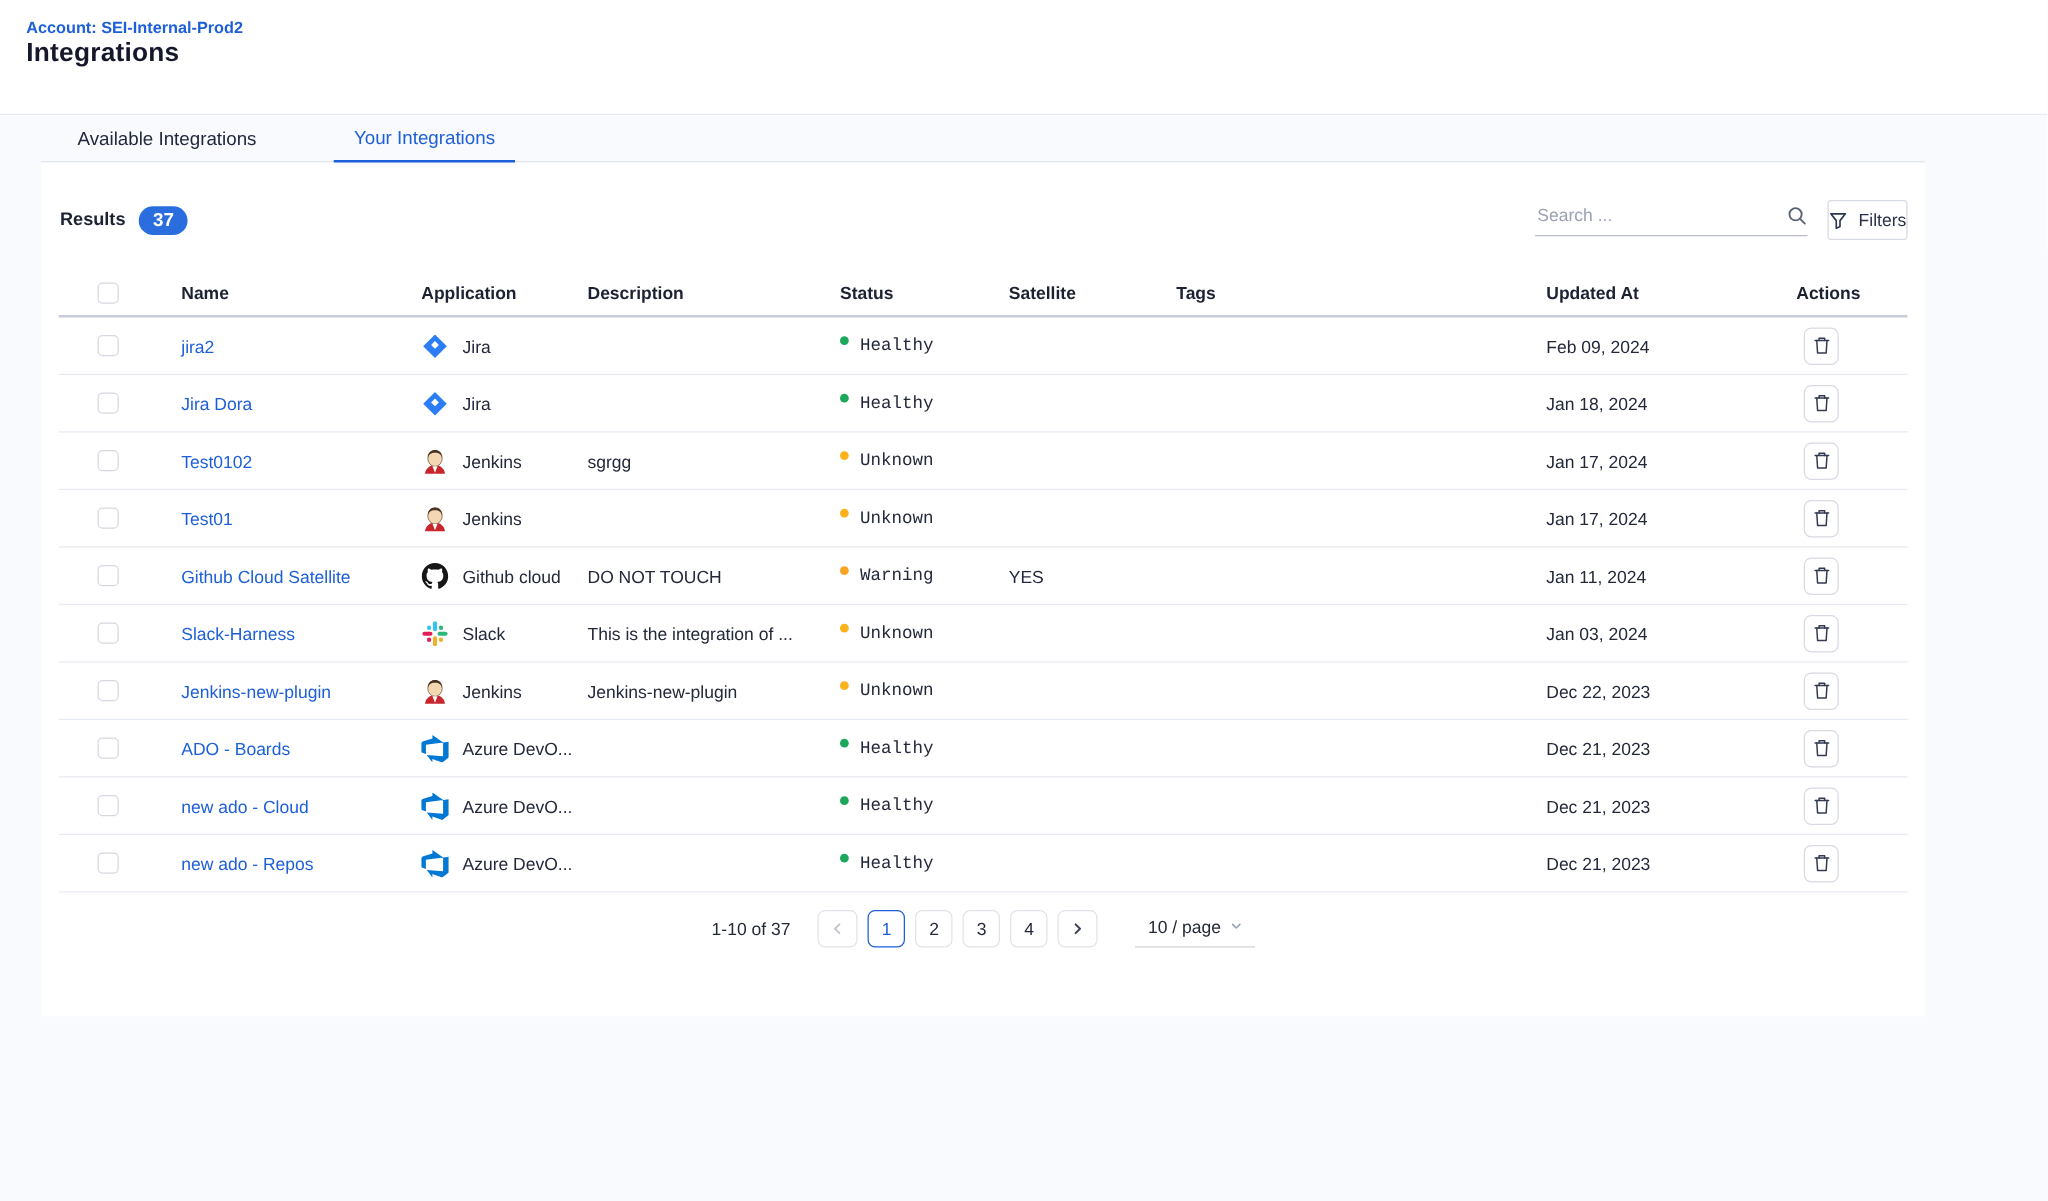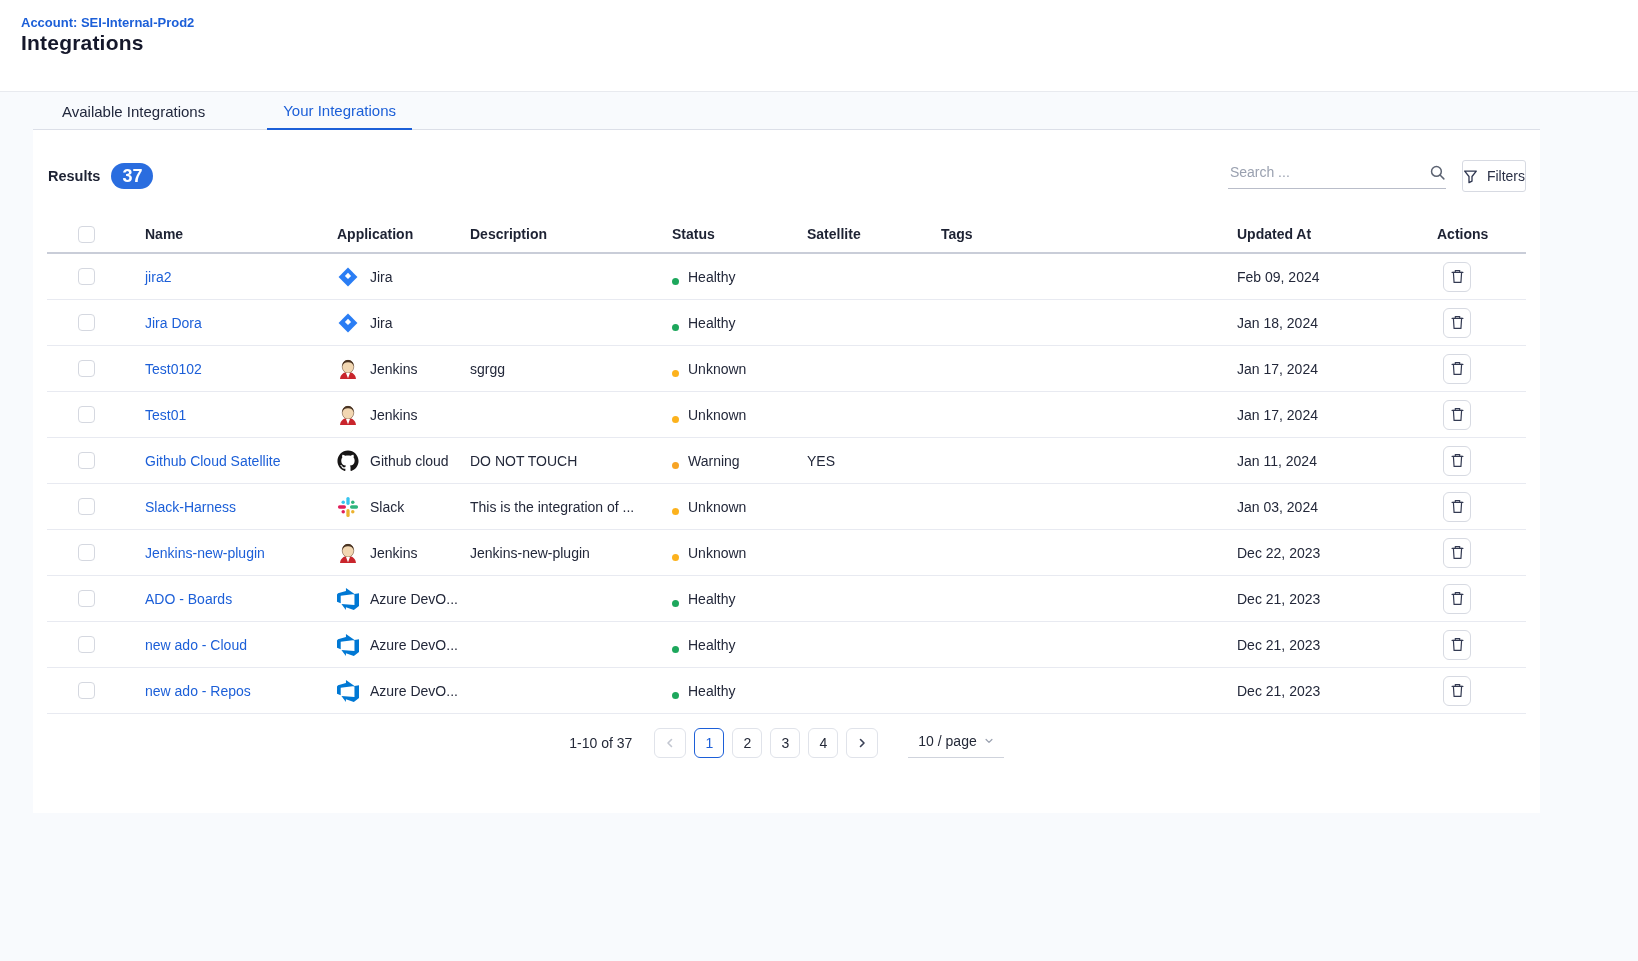--- a/index.html
+++ b/index.html
@@ -22,40 +22,40 @@
   .tabstrip-inner { width:1507px; height:100%; border-bottom:1px solid #dcdfe8; display:flex; align-items:stretch; }
   .tab { display:flex; align-items:center; padding:0 16px; font-size:15px; color:#22283d; cursor:pointer; margin-bottom:-1px; }
   .tab.first { margin-left:13px; }
   .tab.active { color:var(--primary); font-weight:400; border-bottom:2px solid var(--primary); margin-left:46px; }
 
   
   .card { margin-left:33px; width:1507px; height:683px; background:#fff; padding:0 14px; }
 
   .toolbar { display:flex; justify-content:space-between; align-items:center; padding-top:30px; height:62px; }
   .results { display:flex; align-items:center; gap:11px; padding-left:1px; font-size:14.5px; font-weight:700; color:#1d2233; }
-  .badge { background:var(--badge); color:#fff; font-size:18px; font-weight:700; border-radius:999px; padding:4px 11px; line-height:1; }
+  .badge { background:var(--badge); color:#fff; font-size:15px; font-weight:700; border-radius:999px; padding:4px 11px; line-height:1; }
   .toolbar-right { display:flex; align-items:center; gap:16px; }
   .search { display:flex; align-items:center; width:218px; border-bottom:1px solid #b9bdc9; padding-bottom:7px; }
   .search input { border:0; outline:0; flex:1; font-size:14px; color:#2a2f40; font-family:inherit; background:transparent; }
   .search input::placeholder { color:#9aa1b0; }
   .search .sicon { flex:0 0 auto; display:flex; cursor:pointer; }
   .filters-btn { display:flex; align-items:center; gap:9px; border:1px solid #d7dae2; background:#fff; height:32px; padding:0 0; font-size:14px; color:#2a3046; border-radius:3px; cursor:pointer; font-family:inherit; }
 
   
   .table { margin-top:24px; }
   .thead, .tr { display:grid; grid-template-columns:98px 192px 133px 202px 135px 134px 296px 200px 1fr; align-items:center; }
   .thead { height:38px; border-bottom:2px solid #c9cdd8; font-size:14px; font-weight:700; color:#1d2233; }
   .tr { height:46px; border-bottom:1px solid #e8eaf1; font-size:14px; color:#23283a; }
   .td-check { padding-left:31px; display:flex; align-items:center; }
   .checkbox { width:17px; height:17px; border:1.5px solid #d5d8e0; border-radius:4px; background:#fff; display:inline-block; cursor:pointer; }
   .name-link { color:var(--primary); text-decoration:none; font-weight:500; cursor:pointer; }
   .td-app { display:flex; align-items:center; gap:11px; }
   .app-icon { width:22px; height:22px; display:flex; }
   .app-icon svg { width:22px; height:22px; }
-  .td-status { display:flex; align-items:flex-end; gap:9px; }
+  .td-status { display:flex; align-items:flex-start; gap:9px;font-family:Liberation Mono, monospace; }
   .dot { width:7px; height:7px; border-radius:50%; flex:0 0 auto; }
   .td-actions { padding-left:6px; }
   .trash-btn { width:28px; height:30px; border:1px solid #d7dae2; border-radius:6px; background:#fff; display:flex; align-items:center; justify-content:center; cursor:pointer; }
 
   
   .pagination { display:flex; align-items:center; justify-content:center; margin-top:14px; font-size:14px; color:#242938; gap:8px; }
   .range { margin-right:14px; }
   .pbtn { min-width:30px; height:30px; border:1px solid #e0e3ea; border-radius:6px; background:#fff; display:flex; align-items:center; justify-content:center; font-size:14px; color:#242938; cursor:pointer; font-family:inherit; padding:0 9px; }
   .pbtn.active { border-color:var(--primary); color:var(--primary); }
   .pbtn.prev { color:#c3c7d1; }

